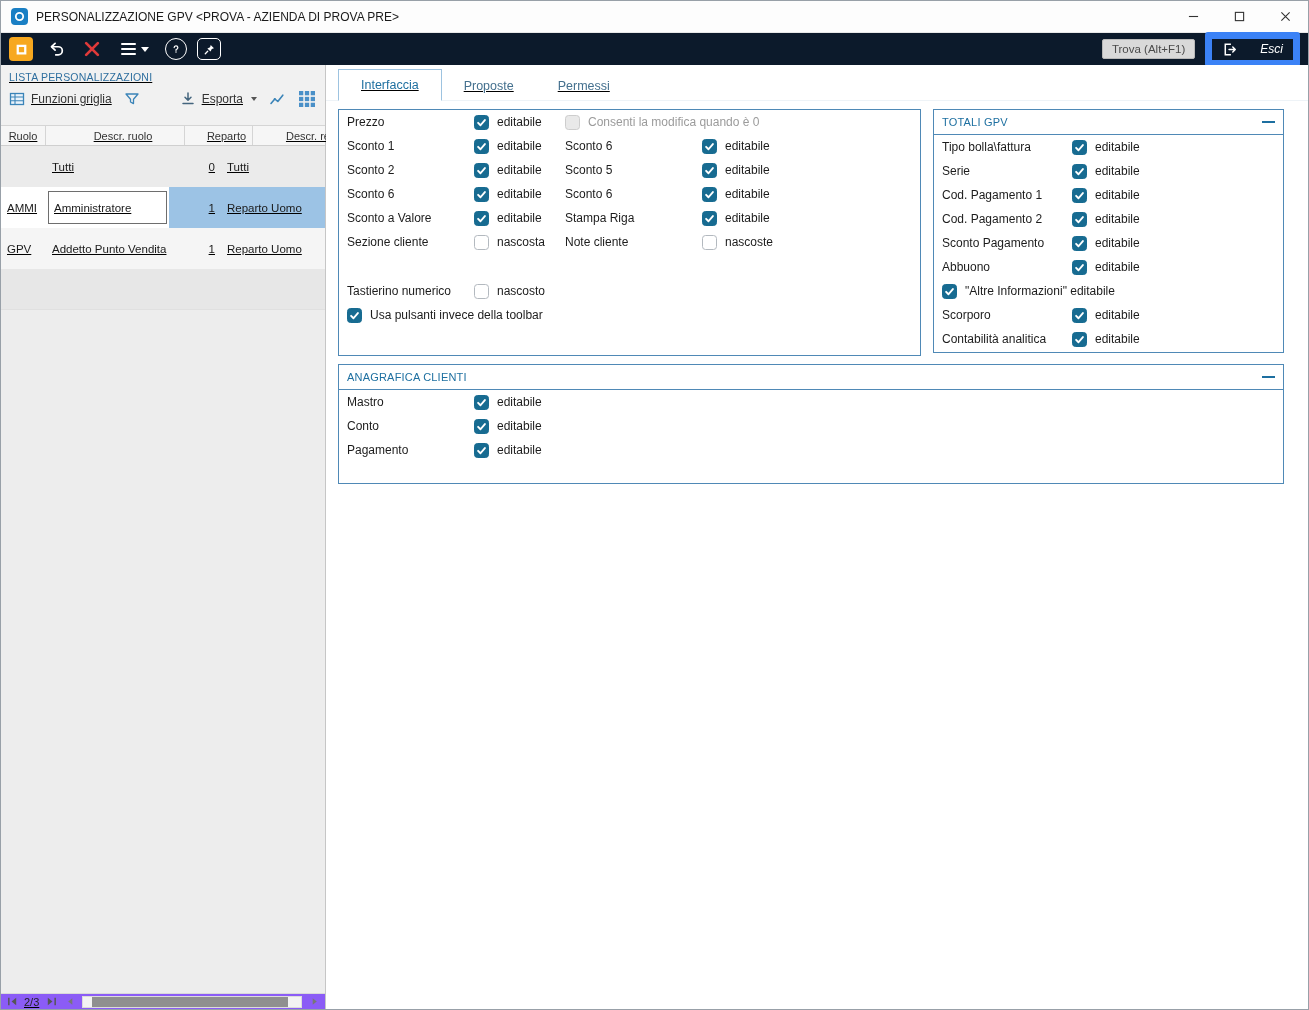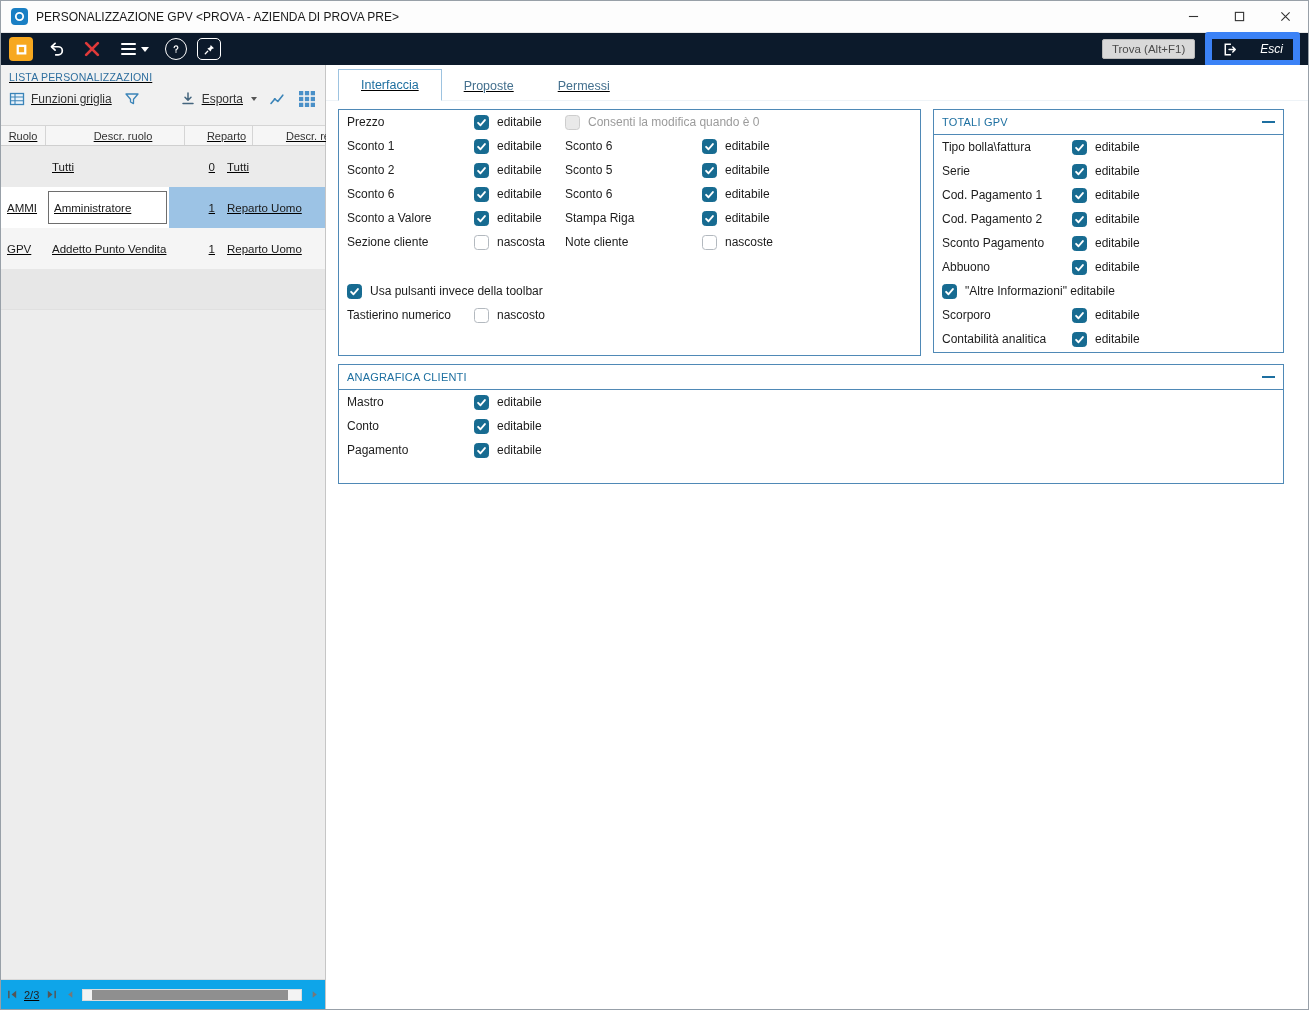--- a/index.html
+++ b/index.html
@@ -55,21 +55,21 @@
   .gr-cell { display:flex; align-items:center; padding:0 6px; overflow:hidden; white-space:nowrap; }
   .gr-cell.num { justify-content:flex-end; }
   .row-alt { background:#ebebeb; }
   .row-plain { background:#f5f5f5; }
   .row-edit { background:#fff; }
   .cell-sel { background:#9cc3e5; }
   .edit-box { width:100%; height:33px; background:#fff; border:1px solid #6e6e6e; display:flex; align-items:center; padding:0 5px; }
   .grid-fill { flex:1; background:#ededed; }
   .grid-fill .stripe { height:41px; background:#e7e7e7; border-bottom:1px solid #e0e0e0; }
 
-  .sb-footer { height:30px; background:#0ea5e9; border-top:1px solid #d9d9d9; display:flex; align-items:center; padding:0 4px; gap:5px; }
+  .sb-footer { height:16px; background:#8b5cf6; border-top:1px solid #d9d9d9; display:flex; align-items:center; padding:0 4px; gap:5px; }
   .pg-ico { width:14px; height:14px; display:flex; align-items:center; justify-content:center; }
   .pg-ico svg { width:11px; height:11px; }
   .pg-text { font-size:11px; color:#222; }
   .hscroll { flex:1; height:12px; background:#f3f3f3; border:1px solid #dcdcdc; position:relative; }
   .hscroll .thumb { position:absolute; top:0; bottom:0; left:4%; width:90%; background:#8f8f8f; }
 
   
   .tabs { display:flex; align-items:flex-end; height:36px; padding-left:12px; border-bottom:1px solid #eef3f7; }
   .tab { font-size:12.5px; padding:8px 22px; color:#44708e; position:relative; top:1px; }
   .tab.active { color:#1d6fa0; background:#fff; border:1px solid #9dc3e0; border-bottom:1px solid #fff; }
@@ -389,32 +389,32 @@
           <span class="cb"></span>
           <span class="fstate">nascosta</span>
           <span class="rlabel">Note cliente</span>
           <span class="cb"></span>
           <span class="fstate">nascoste</span>
         </div>
 
         <div class="spacer24"></div>
 
         <div class="frow">
-          <span class="cb checked">
-              <svg class="tick" viewBox="0 0 12 12">
-                <path d="M2.3 6.4 L4.9 9 L9.7 3.3"></path>
-              </svg>
-            </span>
-          <span>Usa pulsanti invece della toolbar</span>
-        </div>
-
-        <div class="frow">
           <span class="flabel">Tastierino numerico</span>
           <span class="cb"></span>
           <span class="fstate">nascosto</span>
+        </div>
+
+        <div class="frow">
+          <span class="cb checked">
+              <svg class="tick" viewBox="0 0 12 12">
+                <path d="M2.3 6.4 L4.9 9 L9.7 3.3"></path>
+              </svg>
+            </span>
+          <span>Usa pulsanti invece della toolbar</span>
         </div>
       </div>
 
       <div class="gbox box-totali">
         <div class="gbox-title">
           <span class="gbox-title-text">TOTALI GPV</span>
           <span class="collapse"></span>
         </div>
 
         <div class="frow">

